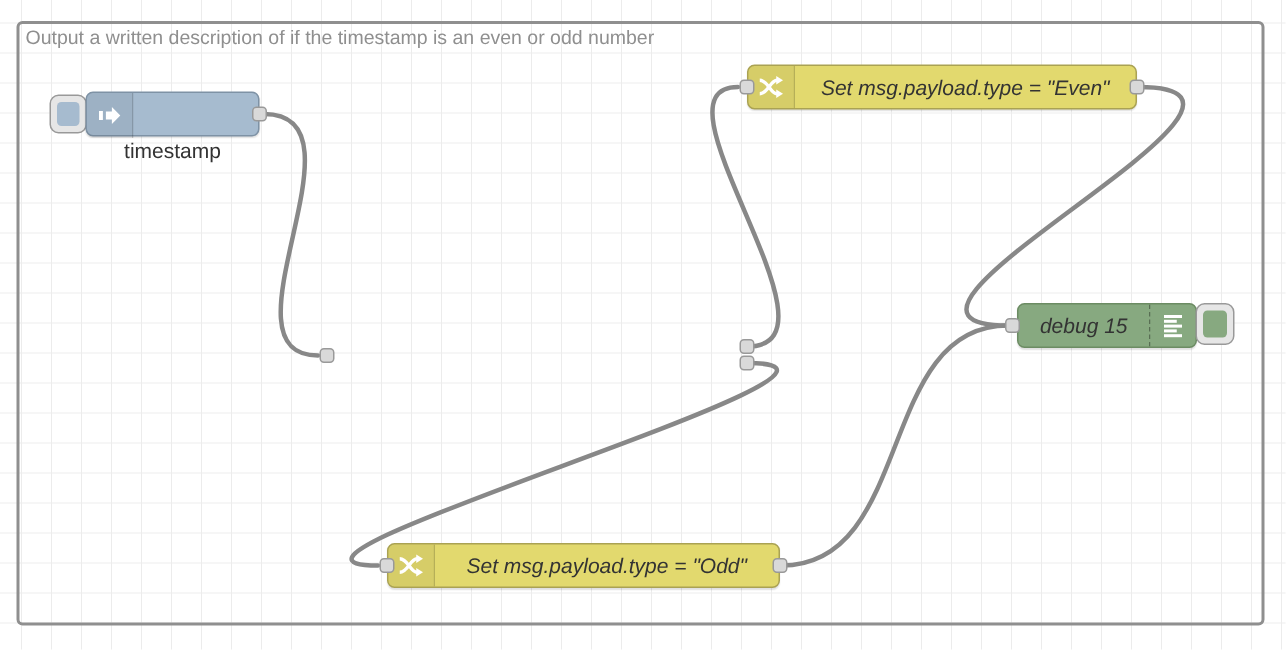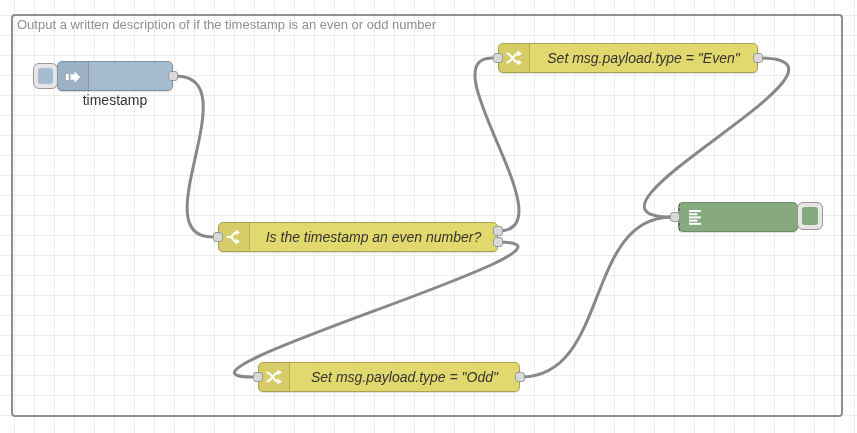--- a/index.html
+++ b/index.html
@@ -85,33 +85,20 @@
   <div class="node blue" style="left:57px; top:61px; width:116px;flex-direction:column;">
     <div class="icon-region left">
       <svg width="18" height="18" viewBox="0 0 18 18">
         <path fill="#fff" d="M2,6 h2.6 v6 h-2.6 z M6.6,6.3 h4 V3.4 L16.2,9 l-5.6,5.6 v-2.9 h-4 z"></path>
       </svg>
     </div>
     <div class="node-label">timestamp</div>
   </div>
   <div class="port" style="left:168px; top:71px;"></div>
 
-  <div class="node yellow" style="left:218px; top:222px; width:280px;">
-    <div class="icon-region left">
-      <svg width="18" height="18" viewBox="0 0 18 18">
-        <g stroke="#fff" stroke-width="2.2" fill="none">
-          <path d="M1.5,9 h3.5 C8.5,9 7.5,4.5 11,4.5"></path>
-          <path d="M5,9 C8.5,9 7.5,13.5 11,13.5"></path>
-        </g>
-        <path fill="#fff" d="M10.5,1.6 L15,4.5 L10.5,7.4 z"></path>
-        <path fill="#fff" d="M10.5,10.6 L15,13.5 L10.5,16.4 z"></path>
-      </svg>
-    </div>
-    <div class="node-label italic">Is the timestamp an even number?</div>
-  </div>
   <div class="port" style="left:213px; top:232px;"></div>
   <div class="port" style="left:493px; top:226px;"></div>
   <div class="port" style="left:493px; top:237px;"></div>
 
   <div class="node yellow" style="left:498px; top:43px; width:260px;">
     <div class="icon-region left">
       <svg width="18" height="18" viewBox="0 0 18 18">
         <g stroke="#fff" stroke-width="2.2" fill="none">
           <path d="M1.5,4.5 C7,4.5 8.5,13.5 13,13.5"></path>
           <path d="M1.5,13.5 C7,13.5 8.5,4.5 13,4.5"></path>
@@ -135,20 +122,21 @@
         <path fill="#fff" d="M12.5,1.6 L17,4.5 L12.5,7.4 z"></path>
         <path fill="#fff" d="M12.5,10.6 L17,13.5 L12.5,16.4 z"></path>
       </svg>
     </div>
     <div class="node-label italic">Set msg.payload.type = "Odd"</div>
   </div>
   <div class="port" style="left:253px; top:372px;"></div>
   <div class="port" style="left:515px; top:372px;"></div>
 
   <div class="node green" style="left:678px; top:202px; width:120px;">
+    <div class="node-label italic">debug 15</div>
     <div class="icon-region right">
       <svg width="18" height="18" viewBox="0 0 18 18">
         <g fill="#fff">
           <rect x="3" y="2" width="12" height="2"></rect>
           <rect x="3" y="5.2" width="8.5" height="2"></rect>
           <rect x="3" y="8.4" width="12" height="2"></rect>
           <rect x="3" y="11.6" width="8.5" height="2"></rect>
           <rect x="3" y="14.8" width="12" height="2"></rect>
         </g>
       </svg>

